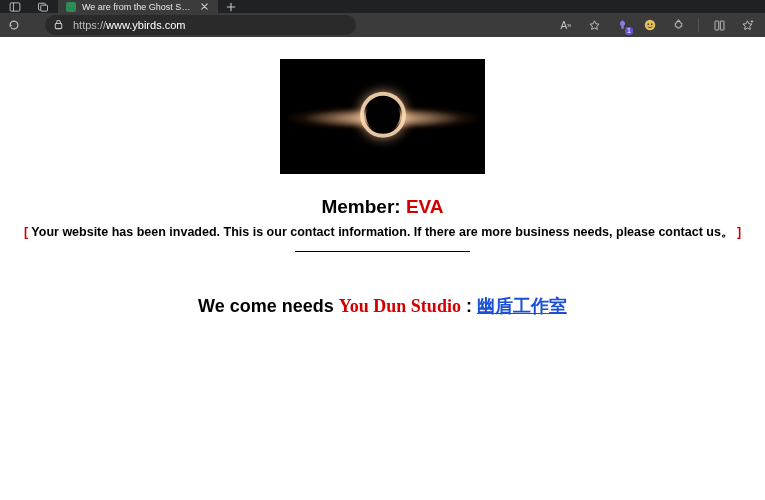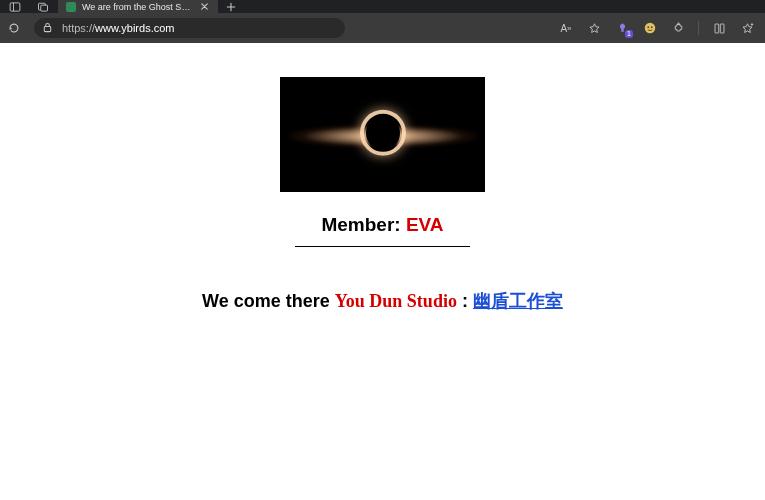--- a/index.html
+++ b/index.html
@@ -8,35 +8,35 @@
   
   .titlebar { background: #202124; height: 13px; display: flex; align-items: stretch; color: #c7c7c7; font-size: 10px; }
   .tb-icons { display: flex; align-items: center; padding: 0 8px; gap: 14px; }
   .tb-icon { width: 14px; height: 14px; display: flex; align-items: center; justify-content: center; fill: #c7c7c7; }
   .tabs { display: flex; align-items: stretch; }
   .tab { display: flex; align-items: center; gap: 6px; background: #3b3b3b; padding: 0 8px; max-width: 160px; height: 100%; position: relative; }
   .tab-fav { width: 10px; height: 10px; background: #2e8b57; border-radius: 2px; flex: 0 0 auto; }
   .tab-title { white-space: nowrap; overflow: hidden; text-overflow: ellipsis; color: #e8e8e8; font-size: 9px; }
   .tab-close { width: 10px; height: 10px; flex: 0 0 auto; }
   .new-tab { width: 26px; display: flex; align-items: center; justify-content: center; }
-  .addrbar { background: #3b3b3b; height: 30px; display: flex; align-items: center; padding: 0 6px; gap: 12px; }
+  .addrbar { background: #3b3b3b; height: 24px; display: flex; align-items: center; padding: 0 6px; gap: 23px; }
   .addr-btn { width: 16px; height: 16px; display: flex; align-items: center; justify-content: center; }
   .url-pill { flex: 0 0 auto; display: flex; align-items: center; gap: 8px; background: #2a2a2a; border-radius: 13px; height: 20px; padding: 0 170px 0 8px; }
   .url-pill .lock { width: 12px; height: 12px; }
   .url-text { color: #bdbdbd; font-size: 11px; white-space: nowrap; }
   .url-text .host { color: #fff; }
   .addr-spacer { flex: 1 1 auto; }
   .right-icons { display: flex; align-items: center; gap: 12px; padding-right: 4px; }
   .right-icons .addr-btn { color: #c7c7c7; }
   .badge-wrap { position: relative; }
   .badge { position: absolute; bottom: -2px; right: -3px; background: #6b4fd6; color: #fff; font-size: 7px; line-height: 8px; padding: 0 2px; border-radius: 3px; }
   .vsep { width: 1px; height: 14px; background: #555; }
 
   
-  .page { width: 765px; height: calc(500px - 39px); background: #fff; text-align: center; padding-top: 34px; }
+  .page { width: 765px; height: calc(500px - 39px); background: #fff; text-align: center; padding-top: 22px; }
   .hero { width: 205px; height: 115px; margin: 0 auto; background: #000; position: relative; overflow: hidden; }
   .glow { position: absolute; left: 50%; top: 50%; width: 190px; height: 24px; transform: translate(-50%, -45%); background: radial-gradient(ellipse at center, rgba(255,225,190,0.95) 0%, rgba(255,200,150,0.6) 30%, rgba(120,60,30,0.2) 60%, rgba(0,0,0,0) 75%); filter: blur(1px); }
   .ring { position: absolute; left: 50%; top: 50%; width: 46px; height: 46px; transform: translate(-50%, -55%); border: 4px solid rgba(255,220,180,0.9); border-radius: 50%; box-shadow: 0 0 12px rgba(255,200,150,0.7); }
   .hole { position: absolute; left: 50%; top: 50%; width: 34px; height: 34px; transform: translate(-50%, -55%); background: #000; border-radius: 50%; }
 
   .member { margin-top: 22px; font-size: 19px; font-weight: 600; }
   .member .name { color: #d40000; }
   .notice { margin-top: 6px; font-size: 12.5px; font-weight: 600; }
   .notice .br { color: #d40000; }
   .divider { width: 175px; height: 0; border-top: 1.5px solid #000; margin: 10px auto 0; }
@@ -147,20 +147,23 @@
   <div class="hero">
     <div class="glow"></div>
     <div class="ring"></div>
     <div class="hole"></div>
   </div>
 
   <div class="member">
     <span>Member: </span><span class="name">EVA</span>
   </div>
 
+  <div class="notice">
+    <span class="br">[ </span><span>Your website has been invaded. This is our contact information. If there are more business needs, please contact us。</span><span class="br"> ]</span>
+  </div>
 
   <div class="divider"></div>
 
 
   <div class="origin">
-    <span>We come there </span><span class="studio">You Dun Studio</span><span> : </span><a href="#" class="link">幽盾工作室</a>
+    <span>We come needs </span><span class="studio">You Dun Studio</span><span> : </span><a href="#" class="link">幽盾工作室</a>
   </div>
 </div>
 
 </body></html>

